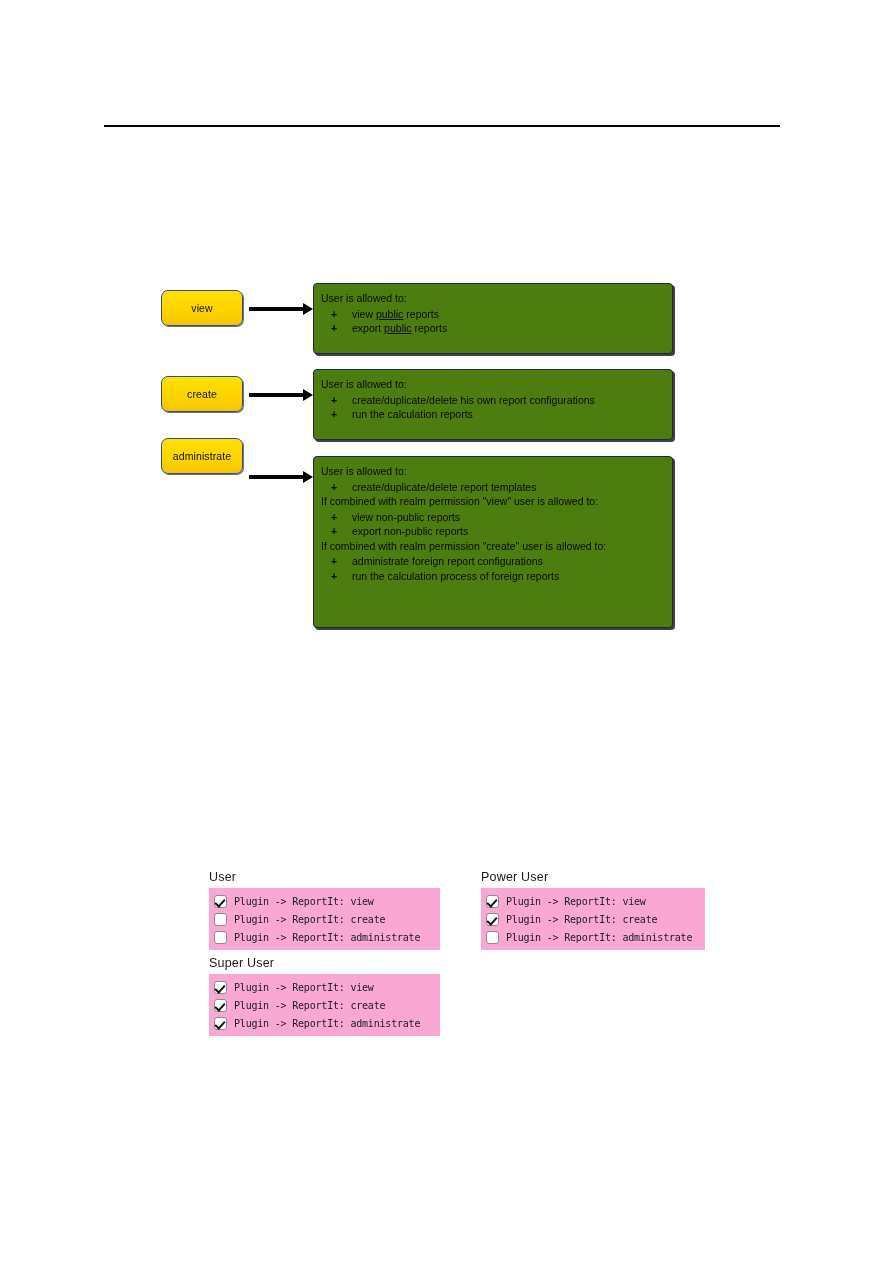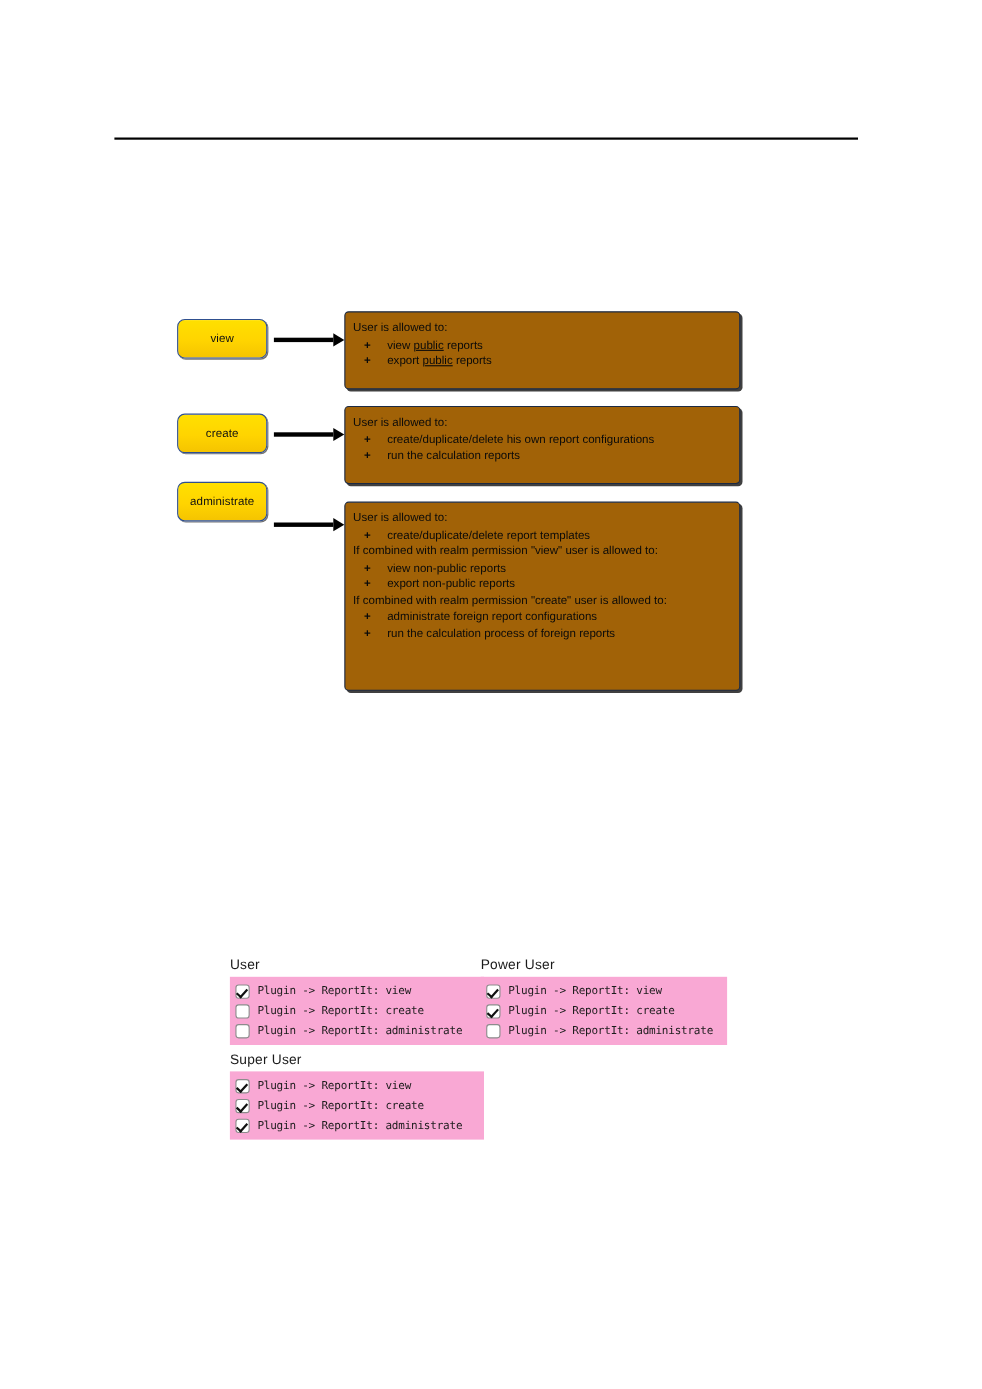--- a/index.html
+++ b/index.html
@@ -72,21 +72,21 @@
     border-top: 6px solid transparent;
     border-bottom: 6px solid transparent;
     border-left: 10px solid #000000;
   }
 
   .perm-panel {
     position: absolute;
     left: 313px;
     border: 1px solid #1b2a44;
     border-radius: 4px;
-    background: #a16207;
+    background: #4d7c0f;
     box-shadow: 2px 2px 0 rgba(0,0,0,0.75);
     box-sizing: border-box;
     padding: 7px 10px 8px 7px;
     font-size: 10.5px;
     line-height: 14.5px;
     color: #0a0a0a;
   }
   .panel-lead {
     margin: 0 0 1px 0;
   }
@@ -233,21 +233,21 @@
         <div class="role-item">
           <span class="cb"></span>
           <span class="role-label">Plugin -&gt; ReportIt: create</span>
         </div>
         <div class="role-item">
           <span class="cb"></span>
           <span class="role-label">Plugin -&gt; ReportIt: administrate</span>
         </div>
       </div>
     </div>
-    <div class="role-group" style="left: 437px; top: 870px; width: 224px;">
+    <div class="role-group" style="left: 481px; top: 870px; width: 224px;">
       <div class="role-title">Power User</div>
       <div class="role-panel" style="width: 224px;">
         <div class="role-item">
           <span class="cb checked"></span>
           <span class="role-label">Plugin -&gt; ReportIt: view</span>
         </div>
         <div class="role-item">
           <span class="cb checked"></span>
           <span class="role-label">Plugin -&gt; ReportIt: create</span>
         </div>

